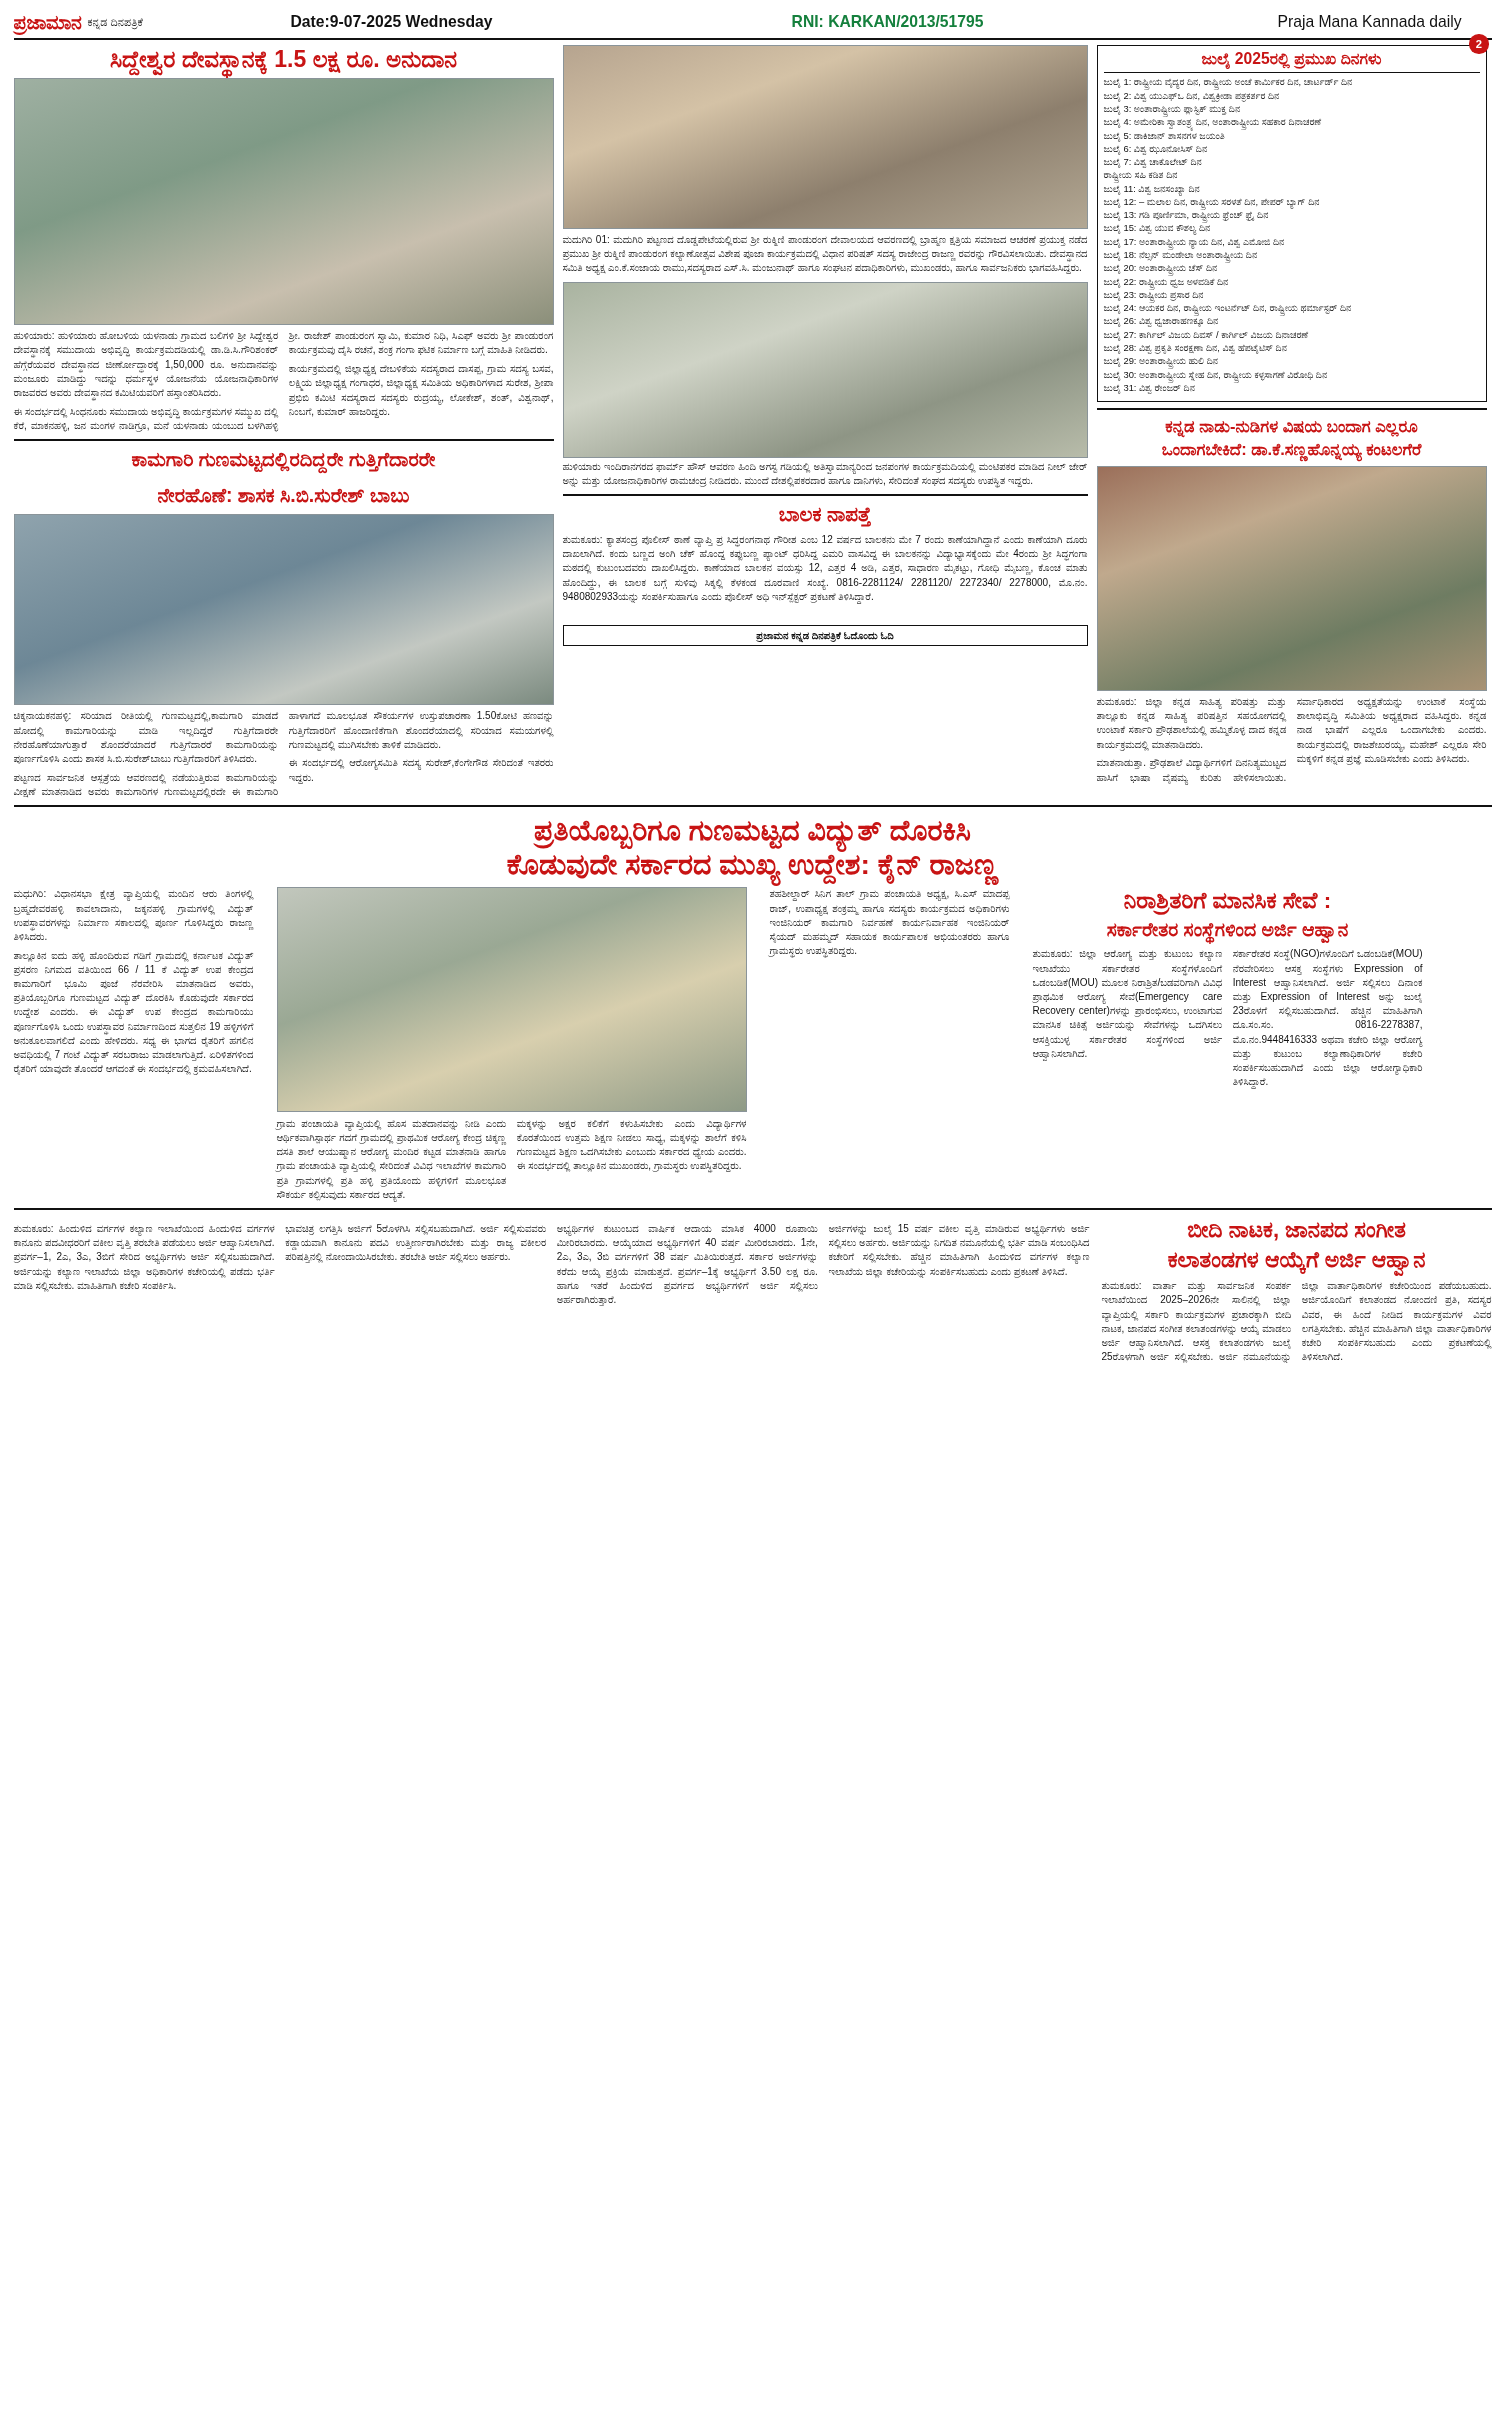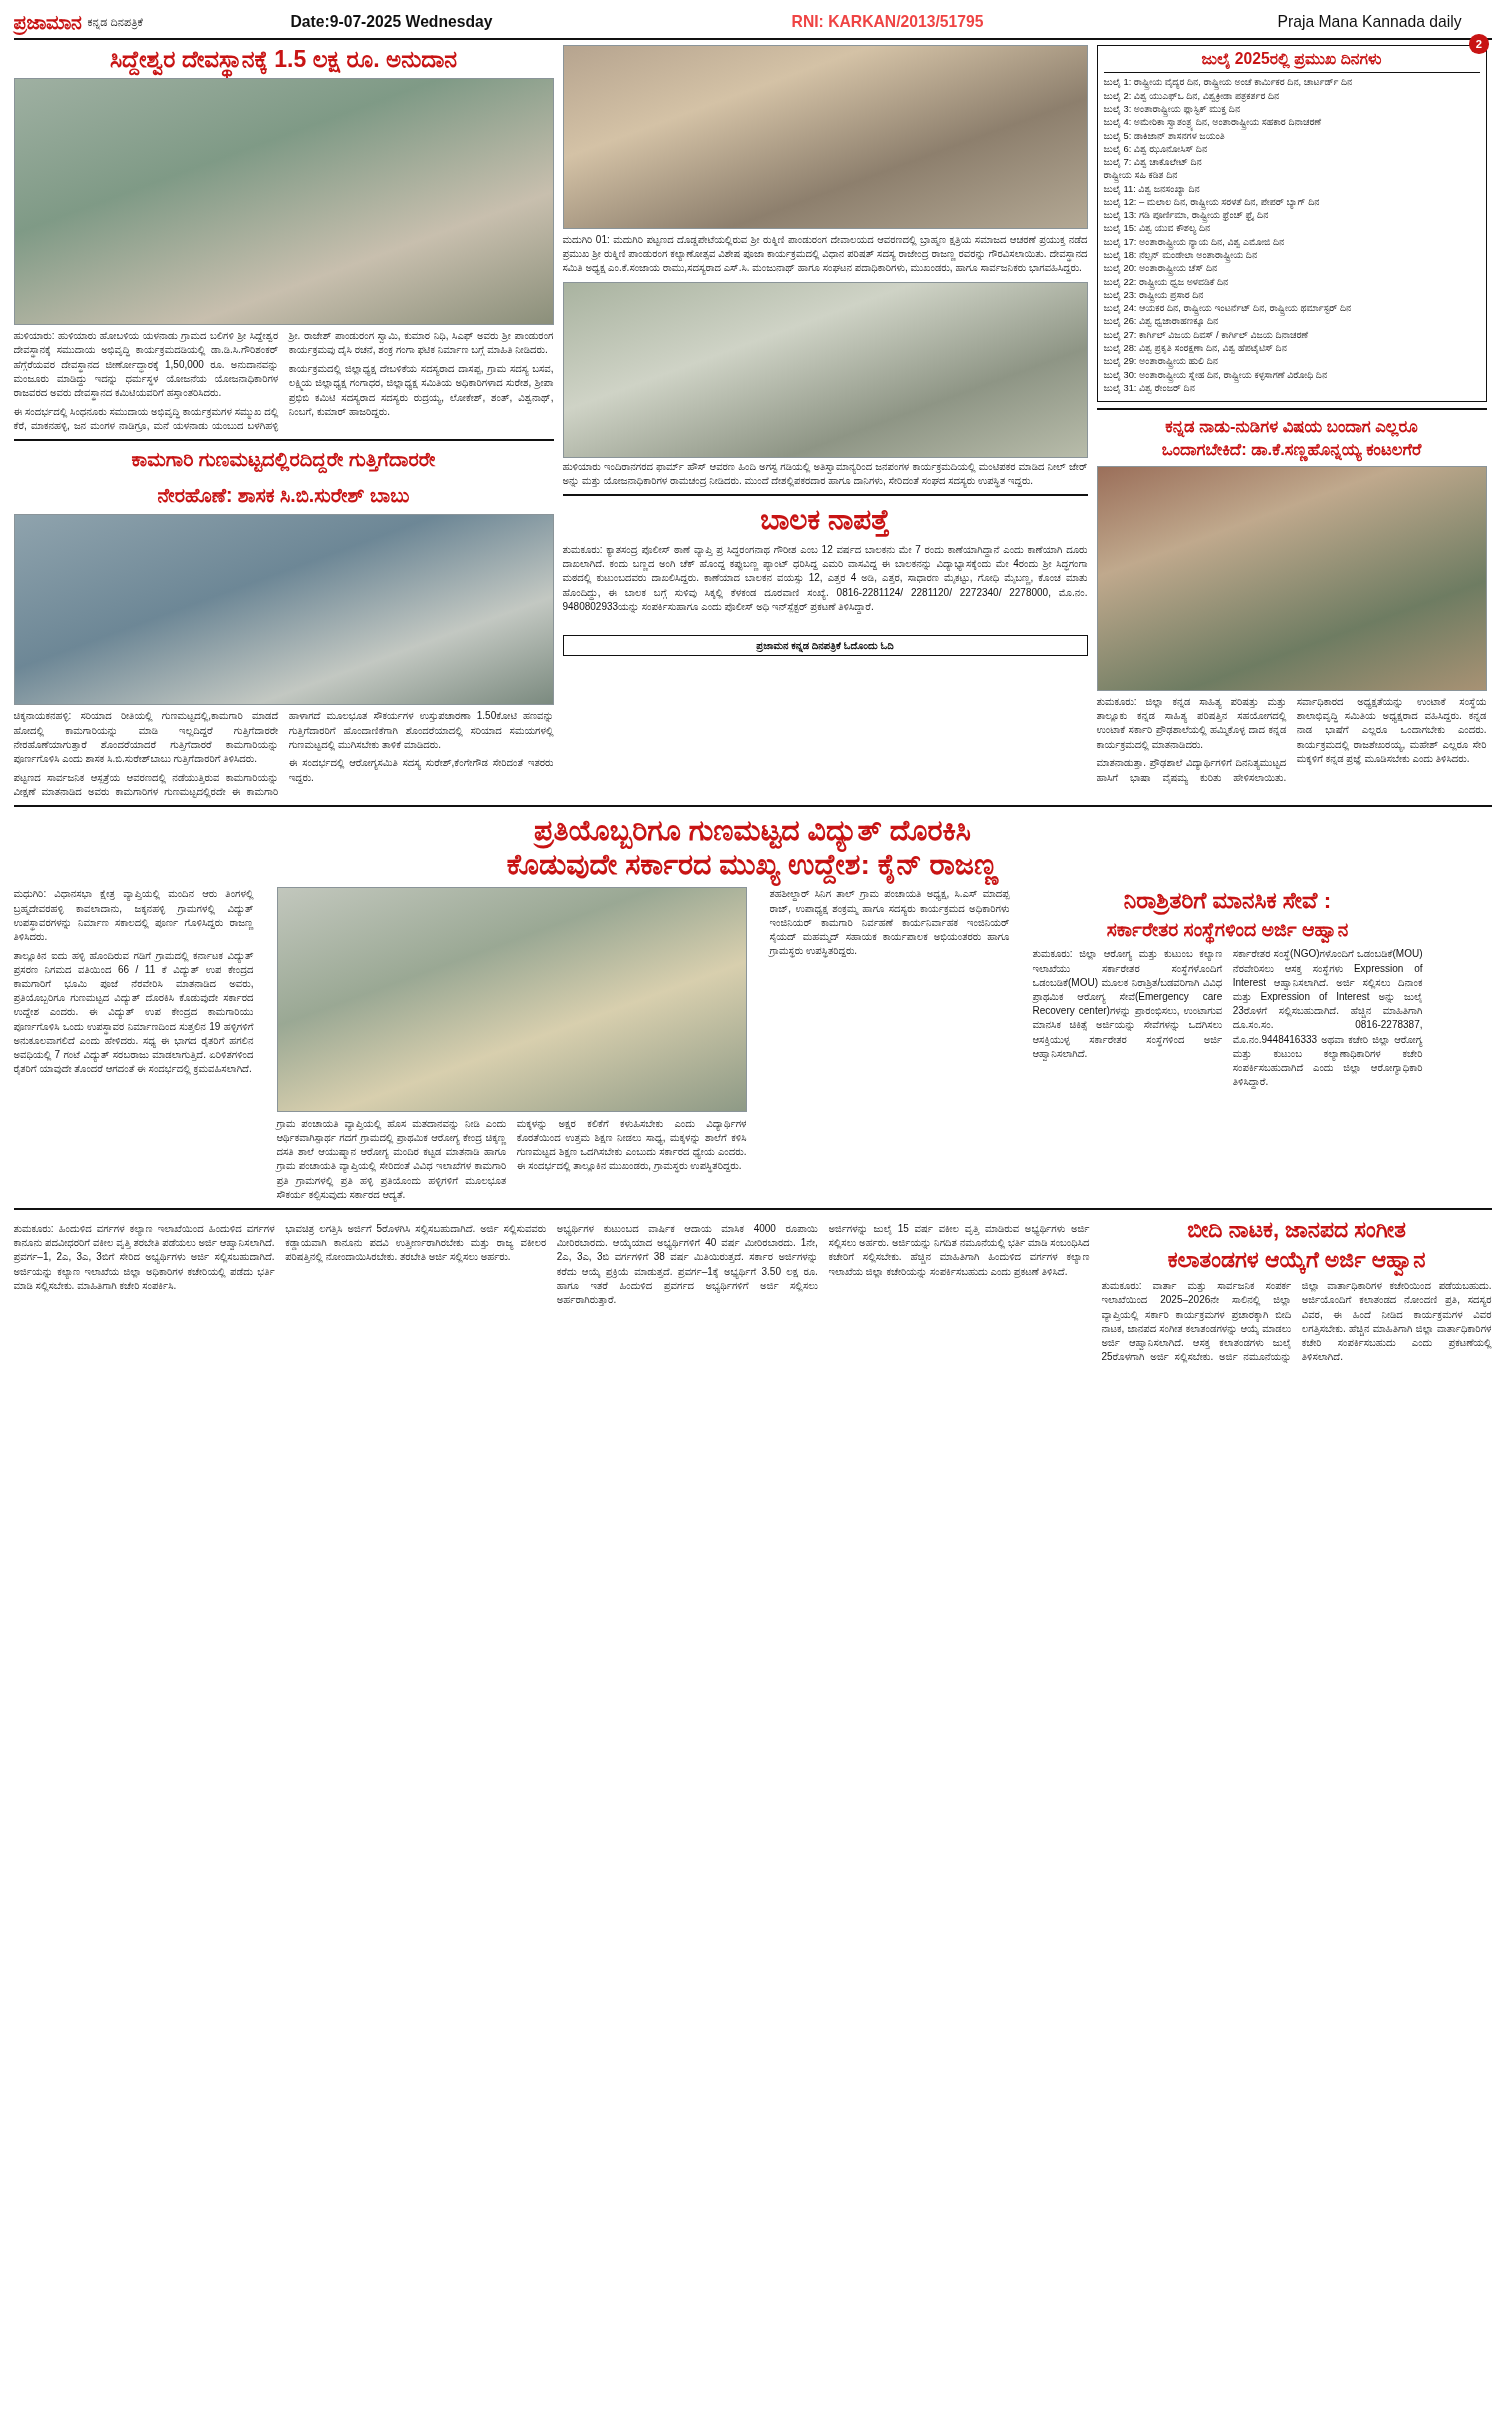--- a/index.html
+++ b/index.html
@@ -25,21 +25,21 @@
     border-bottom: 2.2px solid #111;
     padding-bottom: 4.5px;
     margin-bottom: 4.5px;
   }
   .logo-block { display:flex; align-items:center; gap:6px; width: 277px; }
   .logo-main {
     color:#c81414; font-weight:bold; font-size:19.5px; letter-spacing:-0.4px;
   }
   .logo-sub { color:#222; font-size:11.2px; }
   .mh-date { font-size:15.7px; font-weight:bold; color:#111; width:315px; }
-  .mh-rni { font-size:15.7px; font-weight:bold; color:#ef4444; flex:1; text-align:center;}
+  .mh-rni { font-size:15.7px; font-weight:bold; color:#15803d; flex:1; text-align:center;}
   .mh-title { font-size:15.7px; color:#111; width:322px; text-align:right; padding-right:30px;}
   .page-circle {
     position:absolute; right:16.5px; top:34px;
     width:19.5px; height:19.5px; border-radius:50%;
     background:#c81414; color:#fff; font-size:11.2px;
     display:flex; align-items:center; justify-content:center;
     font-weight:bold;
   }
 
   
@@ -72,21 +72,21 @@
   .cal-box { border:1.5px solid #111; padding:4.5px 6px 6px 6px; }
   .cal-title {
     background:#fff; color:#c81414; font-weight:bold; font-size:15.7px;
     text-align:center; border-bottom:0.7px solid #111; padding-bottom:3.7px; margin-bottom:3.7px;
   }
   .cal-list { font-size:9.4px; line-height:1.34; }
   .cal-list div { margin-bottom:0.7px; }
 
   .two-col { column-count:2; column-gap:10.5px; }
 
-  .mid-head { font-size:28px; }
+  .mid-head { font-size:20px; }
   .big-head { font-size:28.5px; line-height:1.2; }
 
   .box-note {
     border:0.7px solid #111; text-align:center; font-size:10px;
     padding:3.7px 4.5px; color:#111; font-weight:bold; margin-top:21px;
   }
 </style>
 </head>
 <body>
 

